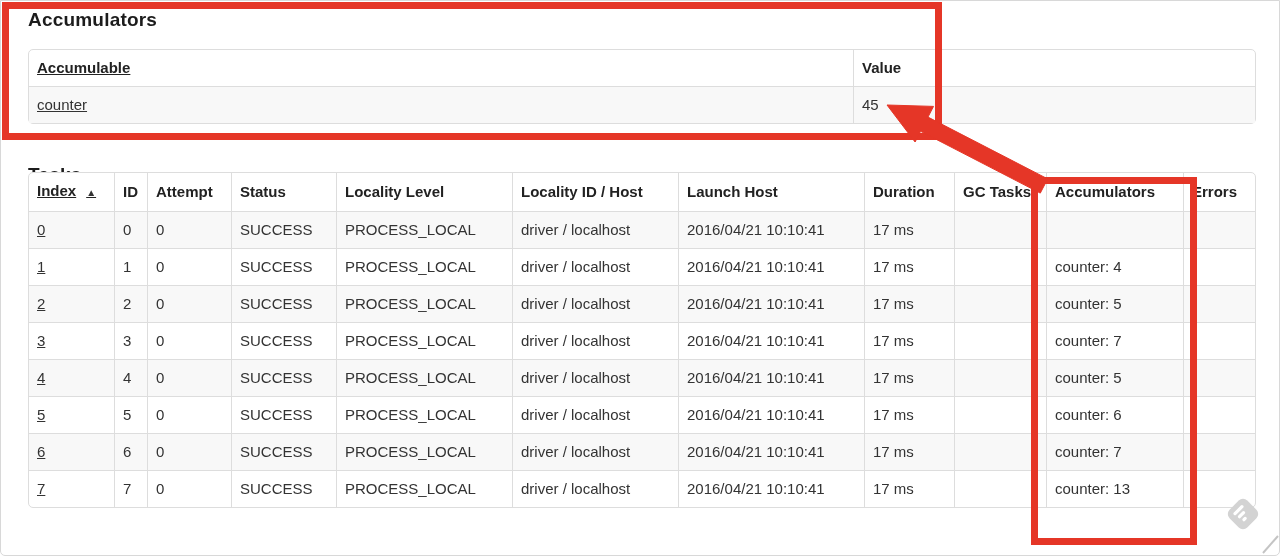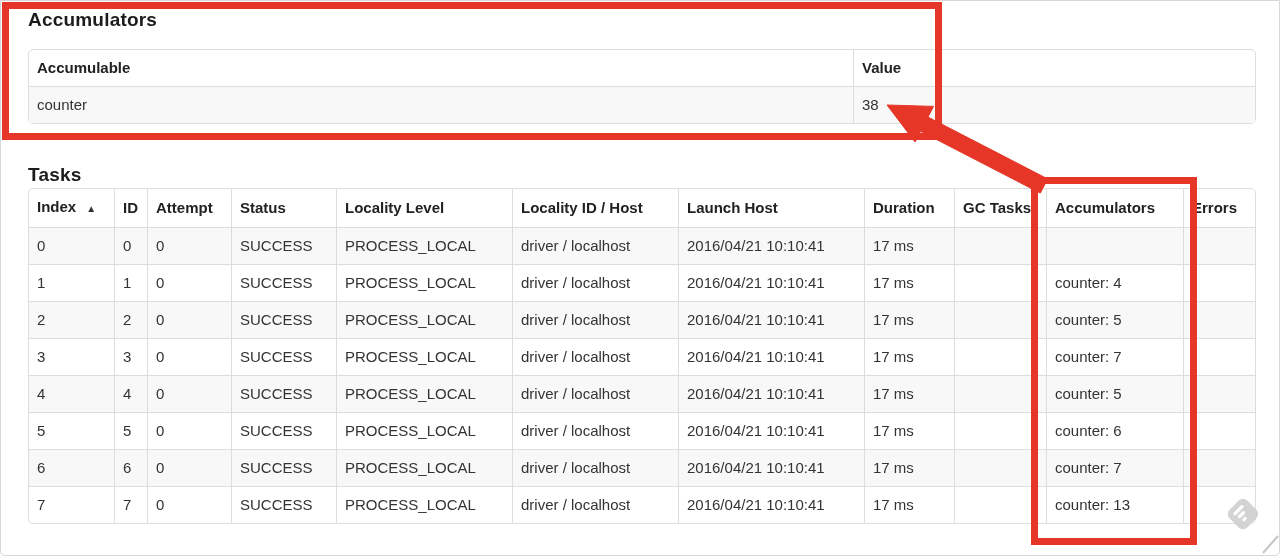--- a/index.html
+++ b/index.html
@@ -36,32 +36,32 @@
     width:1226px;
     border-collapse:separate;
     border-spacing:0;
     border:1px solid #ddd;
     border-radius:5px;
     table-layout:fixed;
     font-size:15px;
     background:#fff;
   }
   #acc-table { top:49px; }
-  #tasks-table { top:188px; }
+  #tasks-table { top:172px; }
   .ui-table th, .ui-table td {
     padding:8px;
     line-height:20px;
     text-align:left;
     border-left:1px solid #ddd;
     overflow:hidden;
     white-space:nowrap;
     vertical-align:middle;
   }
   .ui-table th { font-weight:bold; color:#222; }
-  .ui-table th:first-child, .ui-table td:first-child { border-left:none; }
+  .ui-table th:first-child, .ui-table td:first-child { border-left:none;text-decoration:underline; }
   .ui-table tbody td { border-top:1px solid #ddd; }
   .ui-table tbody tr:nth-child(odd) td { background:#f8f8f8; }
   .sort-arrow { font-size:10px; margin-left:10px; color:#333; }
 
   
   .anno-box {
     position:absolute;
     border-style:solid;
     box-sizing:border-box;
     z-index:40;
@@ -85,21 +85,21 @@
     </colgroup>
   <thead>
     <tr>
       <th>Accumulable</th>
       <th>Value</th>
     </tr>
   </thead>
   <tbody>
     <tr>
       <td>counter</td>
-      <td>38</td>
+      <td>45</td>
     </tr>
   </tbody>
 </table>
 
 <h4 id="tasks-title" class="section-title">Tasks</h4>
 
 <table id="tasks-table" class="ui-table">
   <colgroup>
     <col style="width:85px">
       <col style="width:33px">

